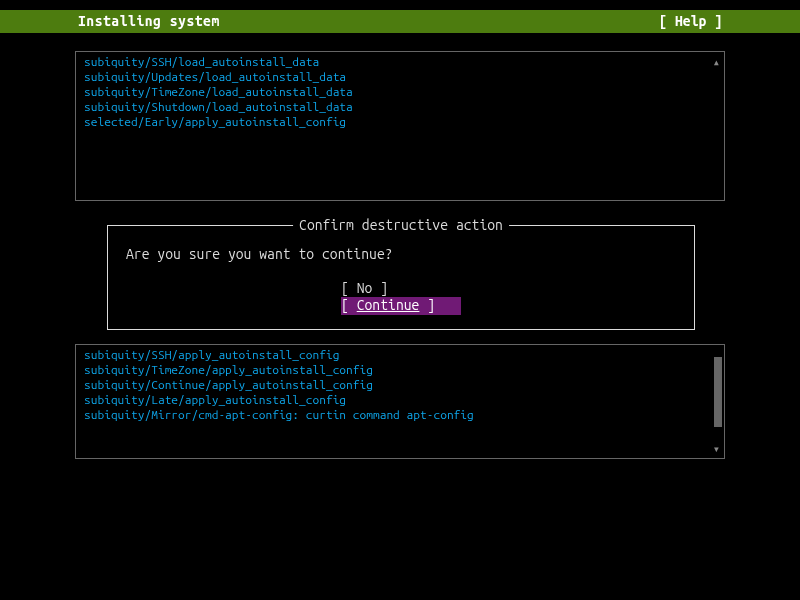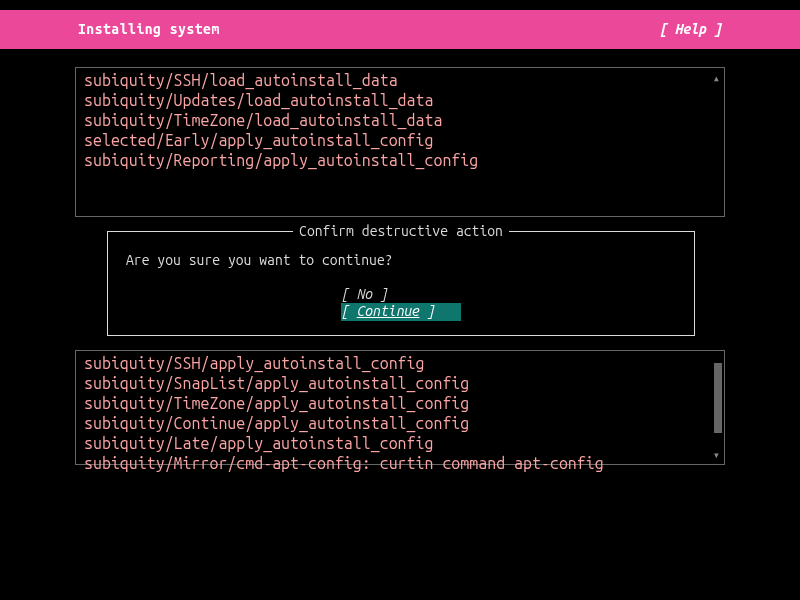--- a/index.html
+++ b/index.html
@@ -7,44 +7,44 @@
       background: #000;
       font-family: "Ubuntu Mono", "DejaVu Sans Mono", monospace;
       font-size: 14px;
       line-height: 1.25;
       color: #666;
       width: 800px;
       height: 600px;
       overflow: hidden;
     }
     .header-bar {
-      background: #ec4899;
-      height: 39px;
+      background: #4d7c0f;
+      height: 23px;
       display: flex;
       justify-content: space-between;
       align-items: center;
       padding: 0 78px;
       color: #fff;
       margin-top: 10px;
     }
     .header-title { font-weight: bold; letter-spacing: 0.5px; }
-    .help-btn { font-weight: bold; font-style: italic; }
+    .help-btn { font-weight: bold; }
     .main-area {
       position: relative;
       padding: 18px 75px 0 75px;
     }
     .log-box {
       border: 1px solid #666;
       width: 650px;
       position: relative;
     }
     .log-content {
       padding: 2px 8px;
-      color: #fca5a5;
-      font-size: 16px;
+      color: #0ea5e9;
+      font-size: 12px;
     }
     .log-line { white-space: nowrap; overflow: hidden; }
     .scroll-indicator {
       position: absolute;
       right: 4px;
       color: #888;
       font-size: 12px;
     }
     .scroll-up { top: 2px; }
     .scroll-down { bottom: 2px; }
@@ -60,75 +60,74 @@
     .scrollbar-thumb {
       position: absolute;
       top: 8px;
       width: 8px;
       height: 70px;
       background: #666;
     }
     .dialog {
       border: 1px solid #dcdcdc;
       width: 588px;
-      margin: 14px 0 0 32px;
+      margin: 24px 0 0 32px;
       padding: 20px 18px 14px 18px;
       position: relative;
       color: #dcdcdc;
     }
     .dialog-title {
       position: absolute;
       top: -9px;
       left: 50%;
       transform: translateX(-50%);
       background: #000;
       padding: 0 6px;
       color: #dcdcdc;
     }
     .dialog-text p { margin-bottom: 16px; }
     .dialog-buttons {
       text-align: center;
       margin-top: 8px;
-      font-style: italic;
     }
     .btn-row {
       display: inline-block;
       width: 120px;
       text-align: left;
       font-family: inherit;
       border: none;
       background: transparent;
       padding: 0;
       font-size: 14px;
     }
     .btn-no { color: #dcdcdc; }
     .btn-continue {
-      background: #0f766e;
+      background: #701a75;
       color: #fff;
     }
     .btn-continue .label { text-decoration: underline; }
   </style>
 </head>
 <body>
 
 <div class="header-bar">
   <span class="header-title">Installing system</span>
   <span class="help-btn">[ Help ]</span>
 </div>
 
 <div class="main-area">
 
   <div class="log-box log-box-top">
     <span class="scroll-indicator scroll-up">▴</span>
     <div class="log-content">
       <div class="log-line">subiquity/SSH/load_autoinstall_data</div>
       <div class="log-line">subiquity/Updates/load_autoinstall_data</div>
       <div class="log-line">subiquity/TimeZone/load_autoinstall_data</div>
+      <div class="log-line">subiquity/Shutdown/load_autoinstall_data</div>
       <div class="log-line">selected/Early/apply_autoinstall_config</div>
-      <div class="log-line">subiquity/Reporting/apply_autoinstall_config</div>
     </div>
   </div>
 
   <div class="dialog">
     <div class="dialog-title"> Confirm destructive action </div>
     <div class="dialog-text">
       <p>Are you sure you want to continue?</p>
     </div>
     <div class="dialog-buttons">
       <div>
@@ -140,21 +139,20 @@
     </div>
   </div>
 
   <div class="log-box log-box-bottom">
     <div class="scrollbar-track">
       <div class="scrollbar-thumb"></div>
     </div>
     <span class="scroll-indicator scroll-down">▾</span>
     <div class="log-content">
       <div class="log-line">subiquity/SSH/apply_autoinstall_config</div>
-      <div class="log-line">subiquity/SnapList/apply_autoinstall_config</div>
       <div class="log-line">subiquity/TimeZone/apply_autoinstall_config</div>
       <div class="log-line">subiquity/Continue/apply_autoinstall_config</div>
       <div class="log-line">subiquity/Late/apply_autoinstall_config</div>
       <div class="log-line">subiquity/Mirror/cmd-apt-config: curtin command apt-config</div>
     </div>
   </div>
 
 </div>
 
 </body></html>

